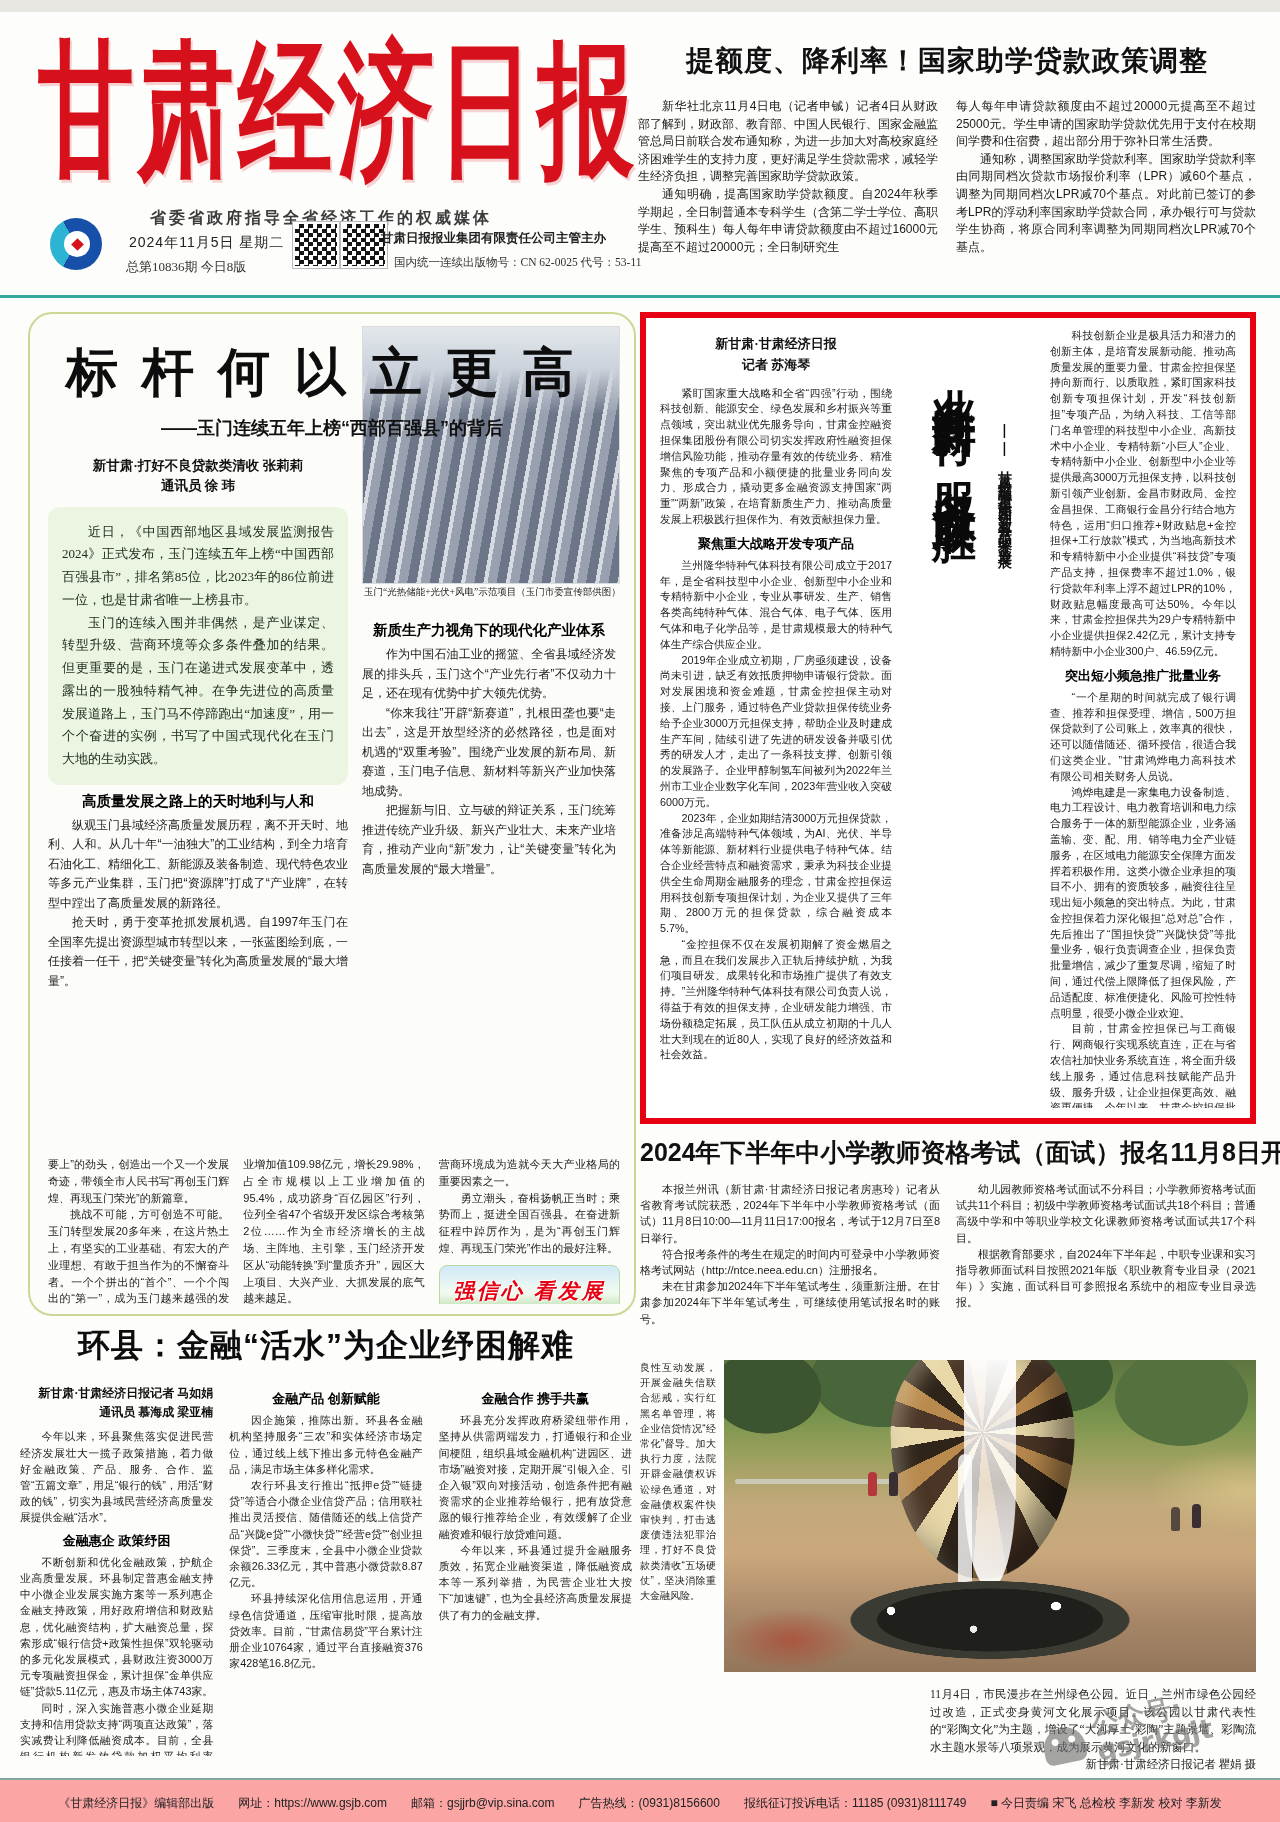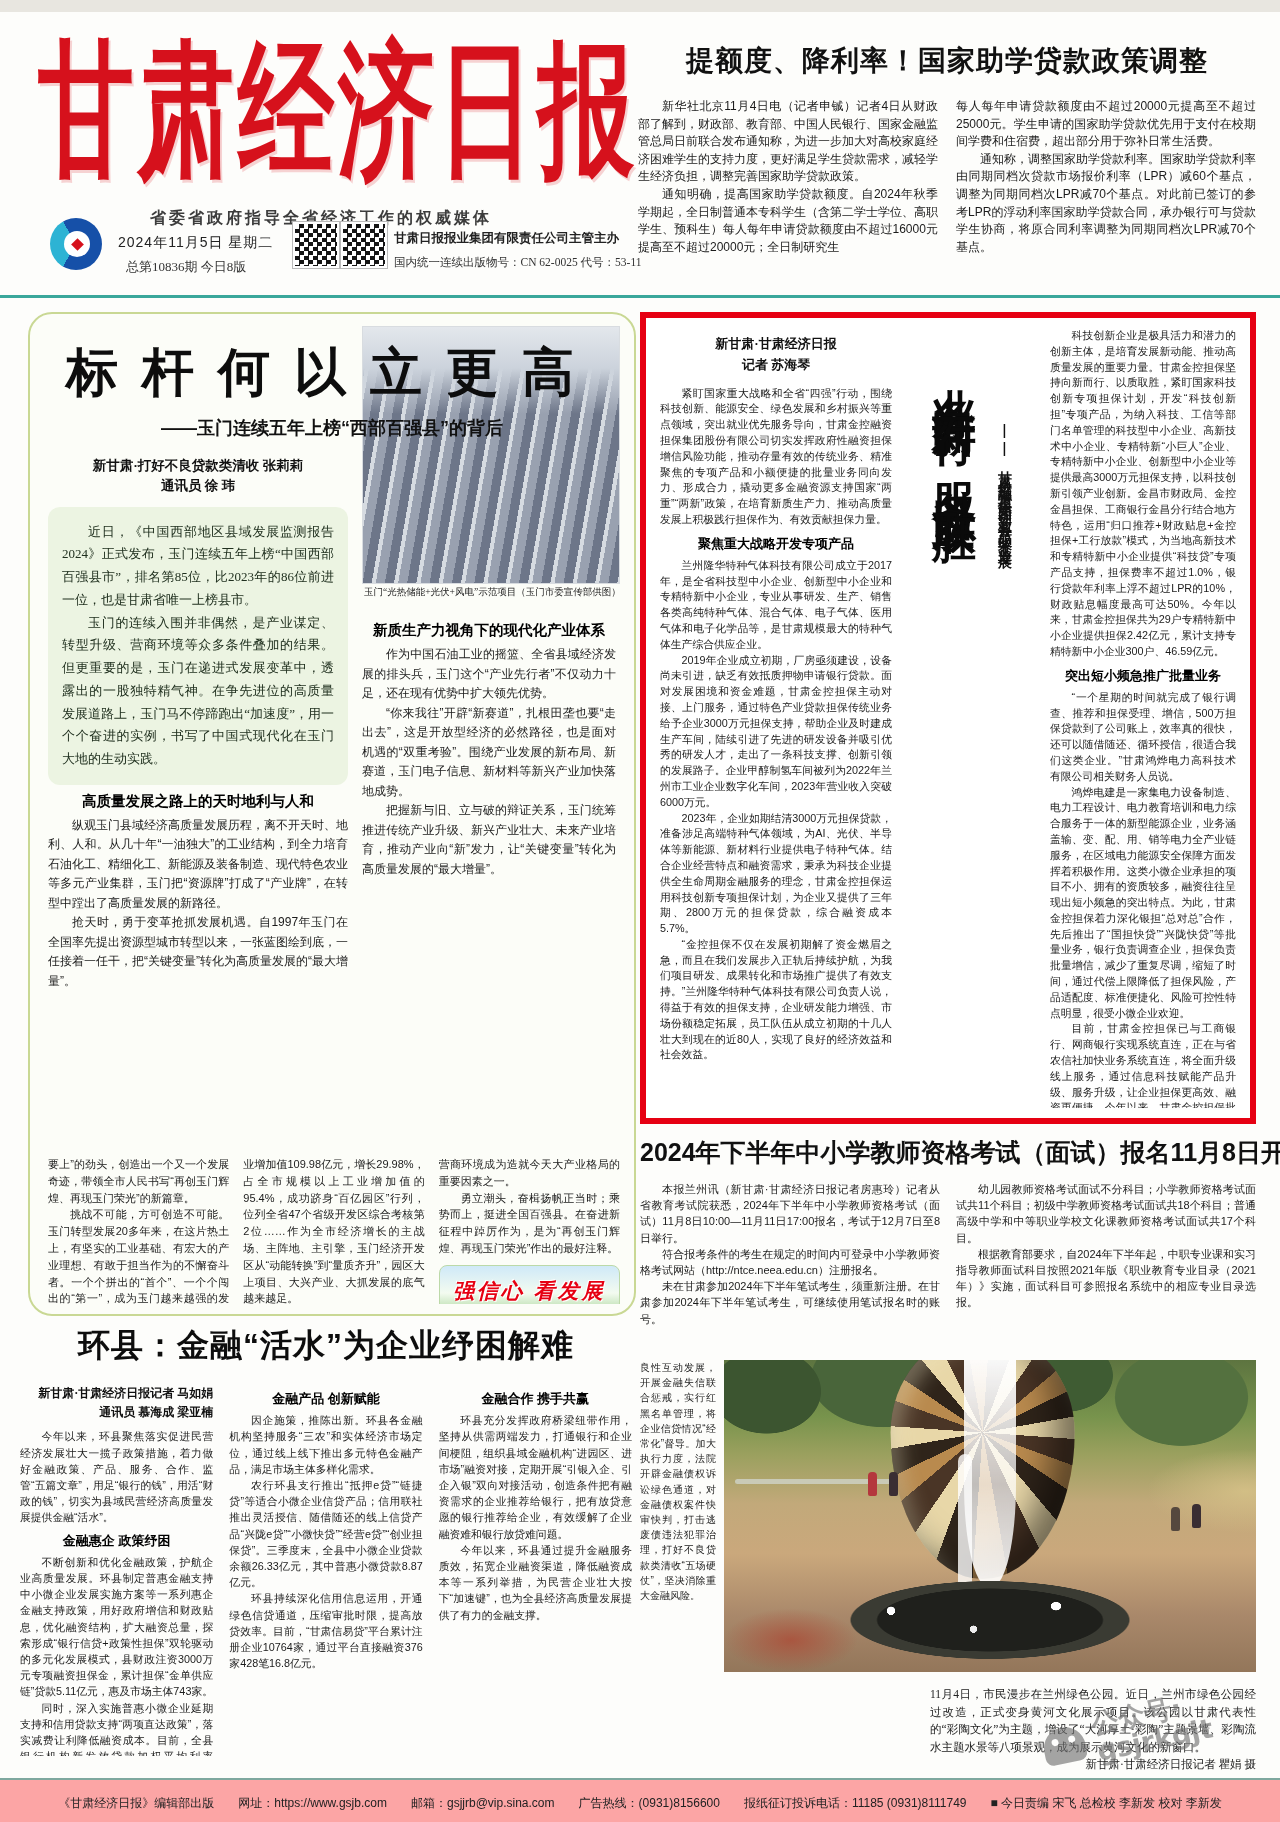--- a/index.html
+++ b/index.html
@@ -8,26 +8,26 @@
   
   .mast-title{position:absolute;left:38px;top:26px;width:600px;font-family:"Liberation Serif",serif;
     font-weight:900;font-size:96px;line-height:1;color:#d6111c;letter-spacing:4px;white-space:nowrap;
     transform:scaleY(1.52);transform-origin:left top;text-shadow:2px 2px 0 rgba(214,17,28,.18);}
   .mast-tagline{position:absolute;left:150px;top:196px;width:400px;font-size:16px;font-weight:700;
     color:#3c3c3c;letter-spacing:3px;}
   .mast-logo{position:absolute;left:50px;top:206px;width:52px;height:52px;border-radius:50%;
     background:conic-gradient(from 210deg,#2db3d4 0 120deg,#1650a8 120deg 360deg);}
   .mast-logo i{position:absolute;left:14px;top:13px;width:26px;height:26px;border-radius:50%;background:#fff;}
   .mast-logo b{position:absolute;left:23px;top:22px;width:9px;height:9px;background:#d6111c;transform:rotate(45deg);}
-  .mast-date1{position:absolute;left:118px;top:222px;font-size:14px;color:#222;letter-spacing:1px;}
+  .mast-date1{position:absolute;left:129px;top:222px;font-size:14px;color:#222;letter-spacing:1px;}
   .mast-date2{position:absolute;left:126px;top:246px;font-size:13px;color:#333;font-family:"Liberation Serif",serif;}
   .qr{position:absolute;top:210px;width:42px;height:42px;border:2px solid #fff;outline:1px solid #bbb;
       background:repeating-conic-gradient(#151515 0 25%,#ffffff 0 50%);background-size:9px 9px;}
   .qr1{left:293px;} .qr2{left:341px;}
-  .mast-org1{position:absolute;left:394px;top:218px;width:250px;font-size:12.5px;font-weight:700;color:#222;}
+  .mast-org1{position:absolute;left:381px;top:218px;width:250px;font-size:12.5px;font-weight:700;color:#222;}
   .mast-org2{position:absolute;left:394px;top:243px;width:260px;font-size:11.5px;color:#333;font-family:"Liberation Serif",serif;}
   .rule-teal{position:absolute;left:0;top:283px;width:1280px;height:3px;background:#3aa79b;}
   
   .loan{position:absolute;left:638px;top:30px;width:618px;}
   .loan h1{margin:0;font-size:28px;font-weight:900;text-align:center;letter-spacing:1px;color:#111;}
   .loan .cols{display:flex;gap:18px;margin-top:18px;height:178px;overflow:hidden;}
   .loan .col{flex:1;font-size:12px;line-height:17.6px;}
   
   .para{margin:0;text-indent:2em;text-align:justify;}
   .para.cont{text-indent:0;}

